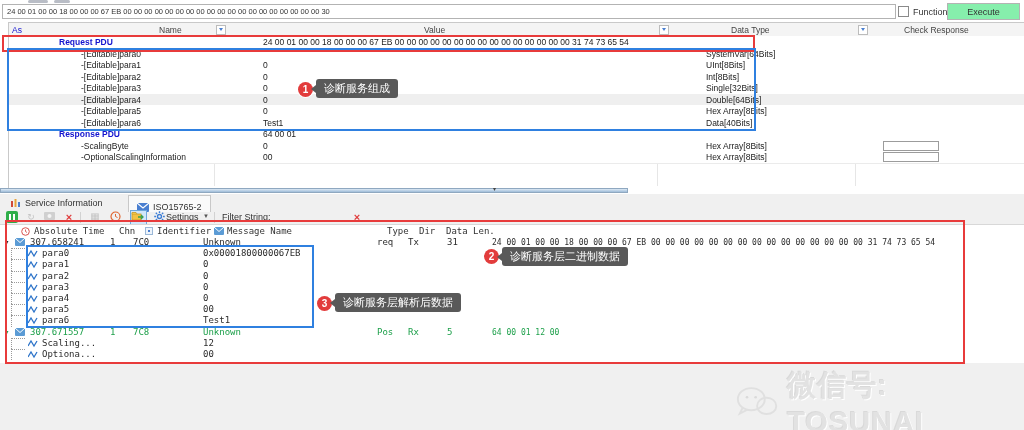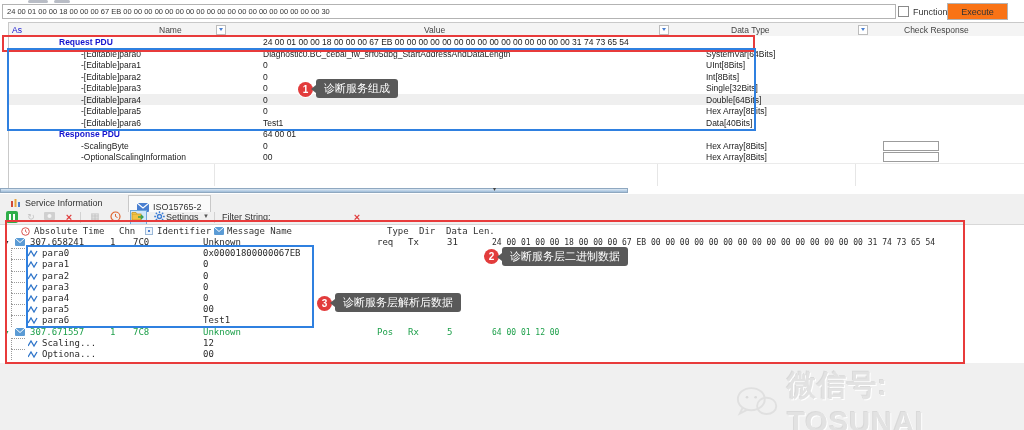--- a/index.html
+++ b/index.html
@@ -4,22 +4,22 @@
 <style>
   html,body{margin:0;padding:0;background:#ffffff;}
   .screen{position:relative;width:1024px;height:430px;background:#ffffff;overflow:hidden;
           font-family:"Liberation Sans",sans-serif;color:#222;}
   
   .minitab{position:absolute;top:0;height:3px;background:#b9bdc6;border-radius:2px;}
   .hexinput{position:absolute;left:2px;top:4px;width:884px;height:13px;border:1px solid #b3b3b3;
             font-family:"Liberation Sans",sans-serif;font-size:7.5px;color:#333;padding:0 4px;background:#fff;}
   .fid{position:absolute;left:898px;top:6px;font-size:9px;color:#333;display:flex;align-items:center;gap:4px;}
   .cb{display:inline-block;width:9px;height:9px;border:1px solid #8a8a8a;background:#fff;}
-  .execbtn{position:absolute;left:947px;top:3px;width:61px;height:17px;border:1px solid #b3b3b3;
-           background:#f97316;font-size:9px;color:#333;font-family:"Liberation Sans",sans-serif;}
+  .execbtn{position:absolute;left:947px;top:3px;width:73px;height:17px;border:1px solid #b3b3b3;
+           background:#86efac;font-size:9px;color:#333;font-family:"Liberation Sans",sans-serif;}
   
   .pduwrap{position:absolute;left:8px;top:22px;width:1024px;height:166px;border-left:1px solid #c9c9c9;background:#fff;}
   .pduhead{position:absolute;left:0;top:0;width:1024px;height:14px;background:#f4f4f4;
            border-top:1px solid #c9c9c9;border-bottom:1px solid #d5d5d5;font-size:8.5px;color:#444;}
   .pduhead span{position:absolute;top:2px;}
   .filtericon{position:absolute;width:8px;height:8px;border:1px solid #bcbcbc;background:#fff;top:2px;}
   .filtericon:after{content:"";position:absolute;left:2px;top:2px;border-left:2px solid transparent;
            border-right:2px solid transparent;border-top:3px solid #4a7fd0;}
   .colline{position:absolute;top:14px;width:1px;height:150px;background:#e6e6e6;}
   .prow{position:absolute;left:0;width:1024px;height:11.5px;border-bottom:1px solid #ebebeb;font-size:8.5px;background:#fff;}
@@ -103,21 +103,20 @@
     <div class="colline" style="left:846px;"></div>
     <div class="colline" style="left:1015px;"></div>
     <div id="pdu-rows">
         <div class="prow pdu" style="top: 14px;">
           <span class="nm">Request PDU</span>
           <span class="vl">24 00 01 00 00 18 00 00 00 67 EB 00 00 00 00 00 00 00 00 00 00 00 00 00 00 00 31 74 73 65 54</span>
           <span class="dt"></span>
         </div>
         <div class="prow" style="top: 25.5px;">
           <span class="nm">-[Editable]para0</span>
-          <span class="vl">Diagnostic0.BC_cebal_fw_srf05dbg_StartAddressAndDataLength</span>
           <span class="dt">SystemVar[64Bits]</span>
         </div>
         <div class="prow" style="top: 37px;">
           <span class="nm">-[Editable]para1</span>
           <span class="vl">0</span>
           <span class="dt">UInt[8Bits]</span>
         </div>
         <div class="prow" style="top: 48.5px;">
           <span class="nm">-[Editable]para2</span>
           <span class="vl">0</span>

